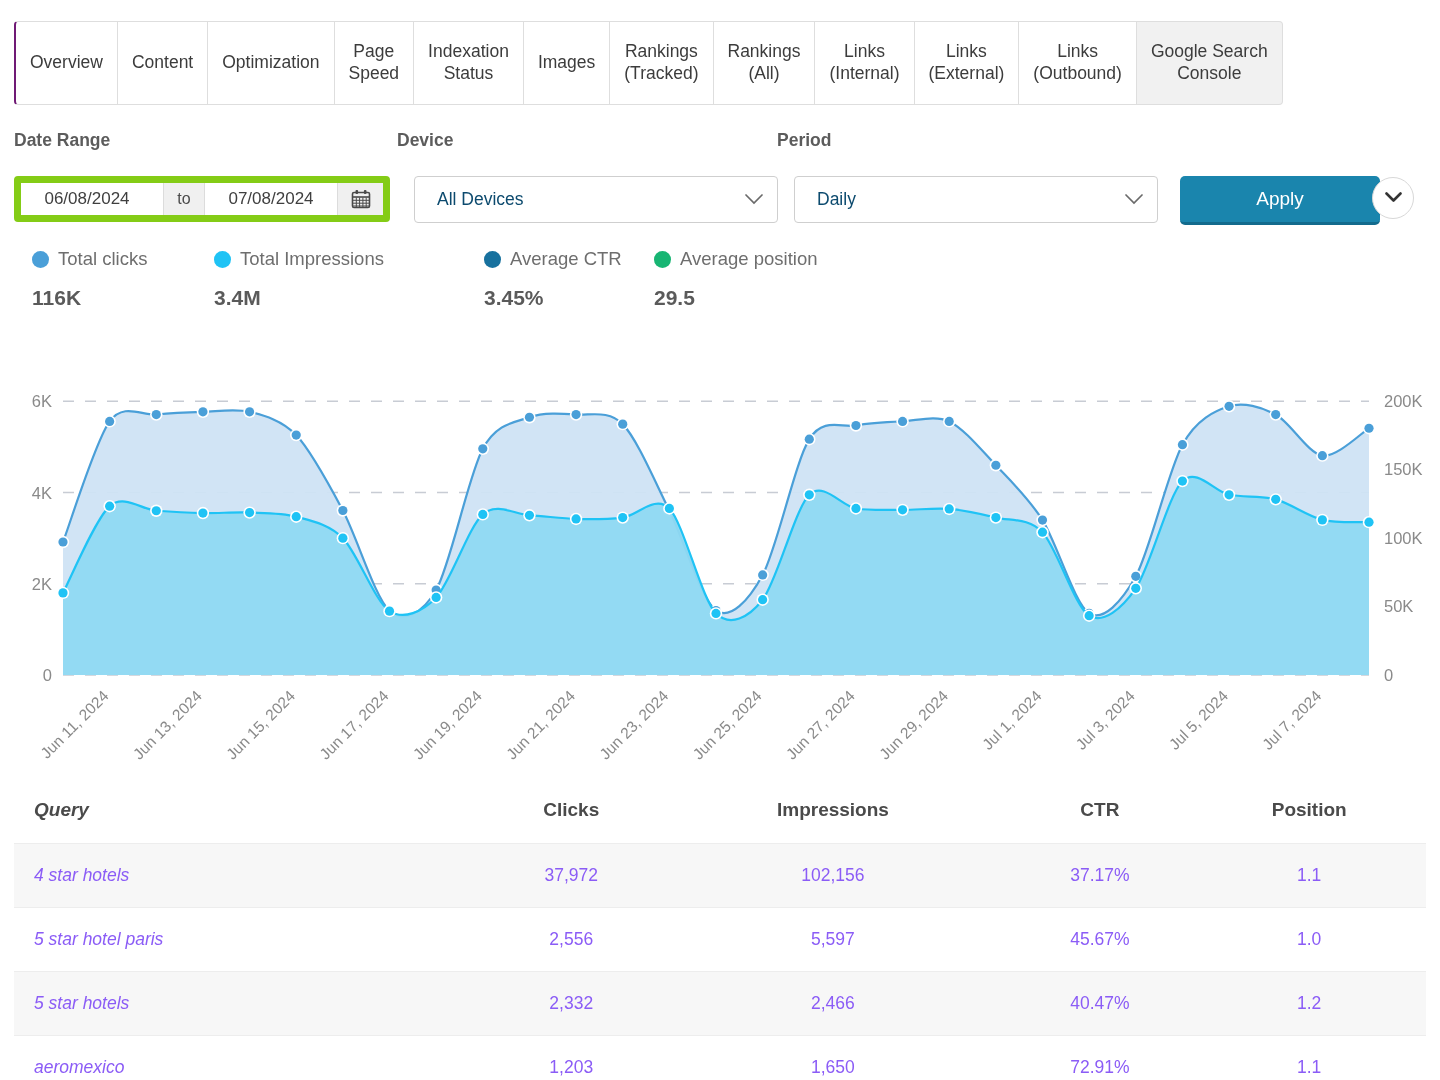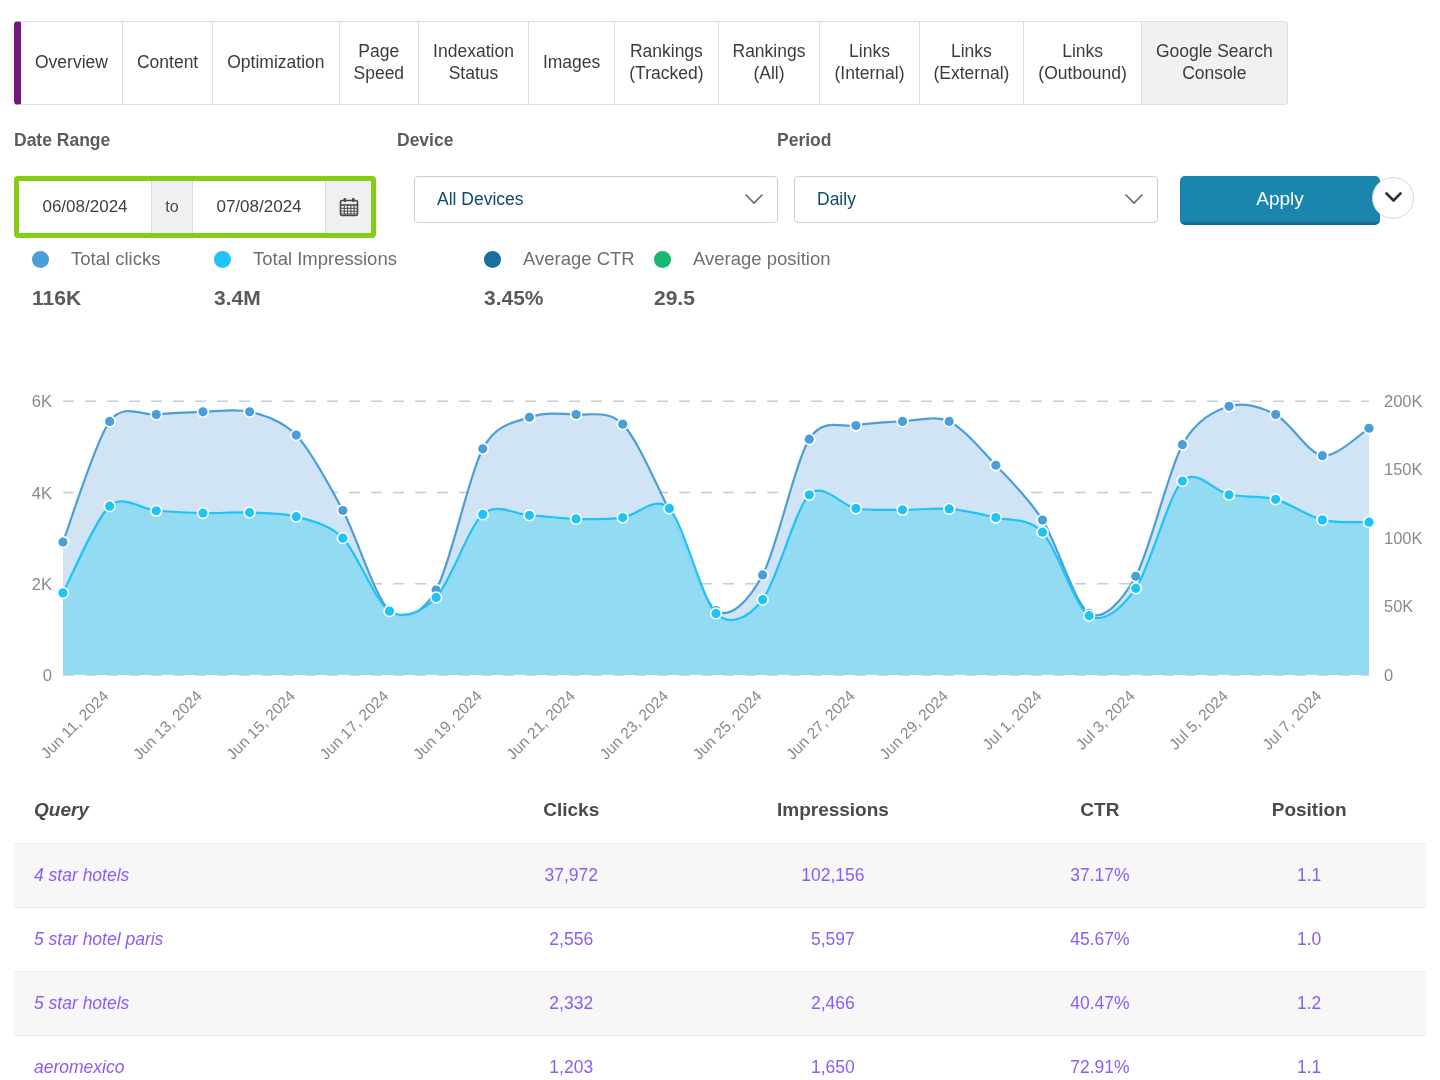--- a/index.html
+++ b/index.html
@@ -27,21 +27,21 @@
     align-items: center;
     justify-content: center;
     text-align: center;
     font-size: 17.5px;
     color: #3c3c3c;
     line-height: 1.25;
     padding: 0 14px;
     cursor: pointer;
     white-space: pre-line;
   }
-  .tab:first-child { border-left: 7px solid #701a75; border-radius: 4px 0 0 4px; }
+  .tab:first-child { border-left: 2px solid #701a75; border-radius: 4px 0 0 4px; }
   .tab:last-child { border-radius: 0 4px 4px 0; }
   .tab.active { background: #f1f1f1; }
 
   
   .filters { margin-top: 25px; position: relative; height: 110px; }
   .filter-label {
     font-size: 17.5px;
     font-weight: bold;
     color: #5c5c5c;
     position: absolute;
@@ -49,42 +49,42 @@
   }
   .f-date { left: 0; }
   .f-device { left: 383px; }
   .f-period { left: 763px; }
 
   .controls { position: absolute; top: 46px; left: 0; right: 0; height: 47px; }
 
   .daterange {
     position: absolute; left: 0; top: 0;
     display: flex; align-items: stretch;
-    height: 62px;
-    border: 5px solid #84cc16;
+    height: 46px;
+    border: 7px solid #84cc16;
     border-radius: 4px;
     overflow: hidden;
     background: #fff;
   }
   .dr-input {
     width: 132px;
     border: none; outline: none;
     text-align: center;
     font-size: 17px;
     color: #3f3f3f;
     font-family: "Liberation Sans", sans-serif;
     background: #fff;
   }
   .dr-to {
     width: 42px;
     background: #f0f0f0;
     border-left: 1px solid #dcdcdc;
     border-right: 1px solid #dcdcdc;
     display: flex; align-items: center; justify-content: center;
-    font-size: 16px; color: #4a4a4a;
+    font-size: 16px; color: #4a4a4a; margin-left: 10px;
   }
   .dr-cal {
     width: 46px;
     background: #f0f0f0;
     border-left: 1px solid #dcdcdc;
     display: flex; align-items: center; justify-content: center;
     cursor: pointer;
   }
 
   .select-box {
@@ -120,21 +120,21 @@
     border: 1px solid #d8d8d8;
     border-radius: 50%;
     background: #fff;
     display: flex; align-items: center; justify-content: center;
     cursor: pointer;
   }
 
   
   .metrics { position: relative; height: 95px; margin-top: 8px; }
   .metric { position: absolute; top: 0; }
-  .m-head { display: flex; align-items: center; gap: 22px; }
+  .m-head { display: flex; align-items: center; gap: 9px; }
   .dot { width: 17px; height: 17px; border-radius: 50%; display: inline-block; }
   .m-name { font-size: 18.5px; color: #6e6e6e; }
   .m-val { font-size: 21px; font-weight: bold; color: #5a5a5a; margin-top: 16px; }
 
   
   .chart-wrap { position: relative; height: 420px; margin-top: 22px; }
   .chart-svg { display: block; }
 
   
   .tbl { width: 1412px; margin-top: 2px; border-collapse: collapse; }

